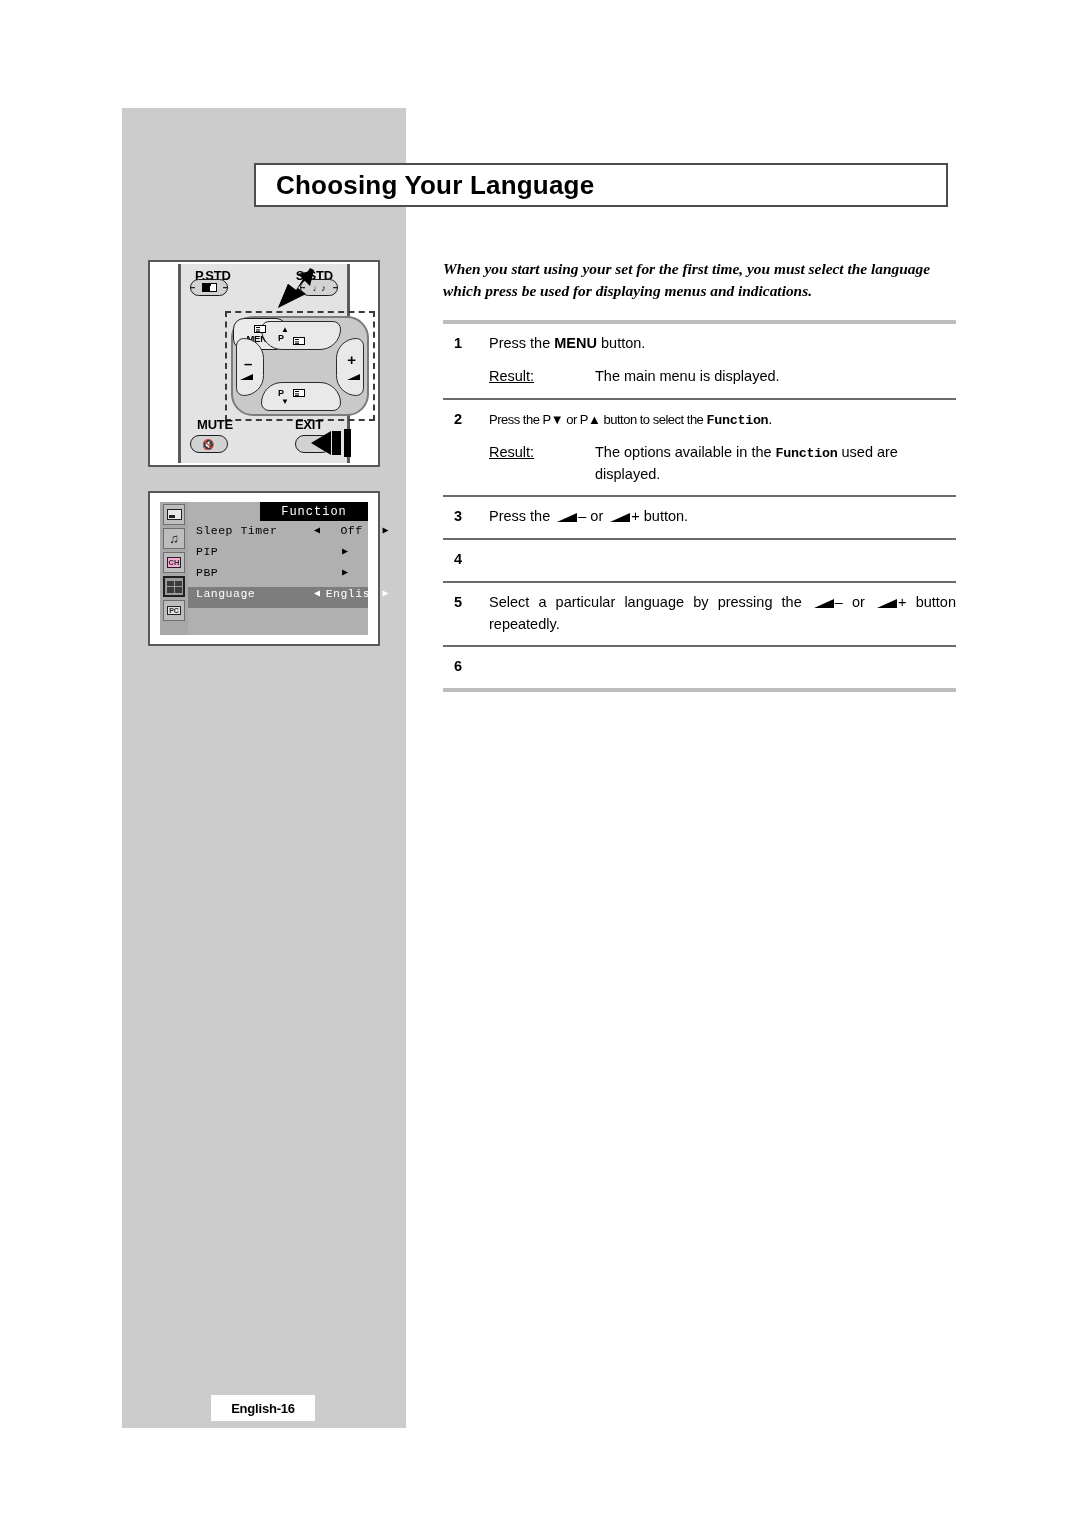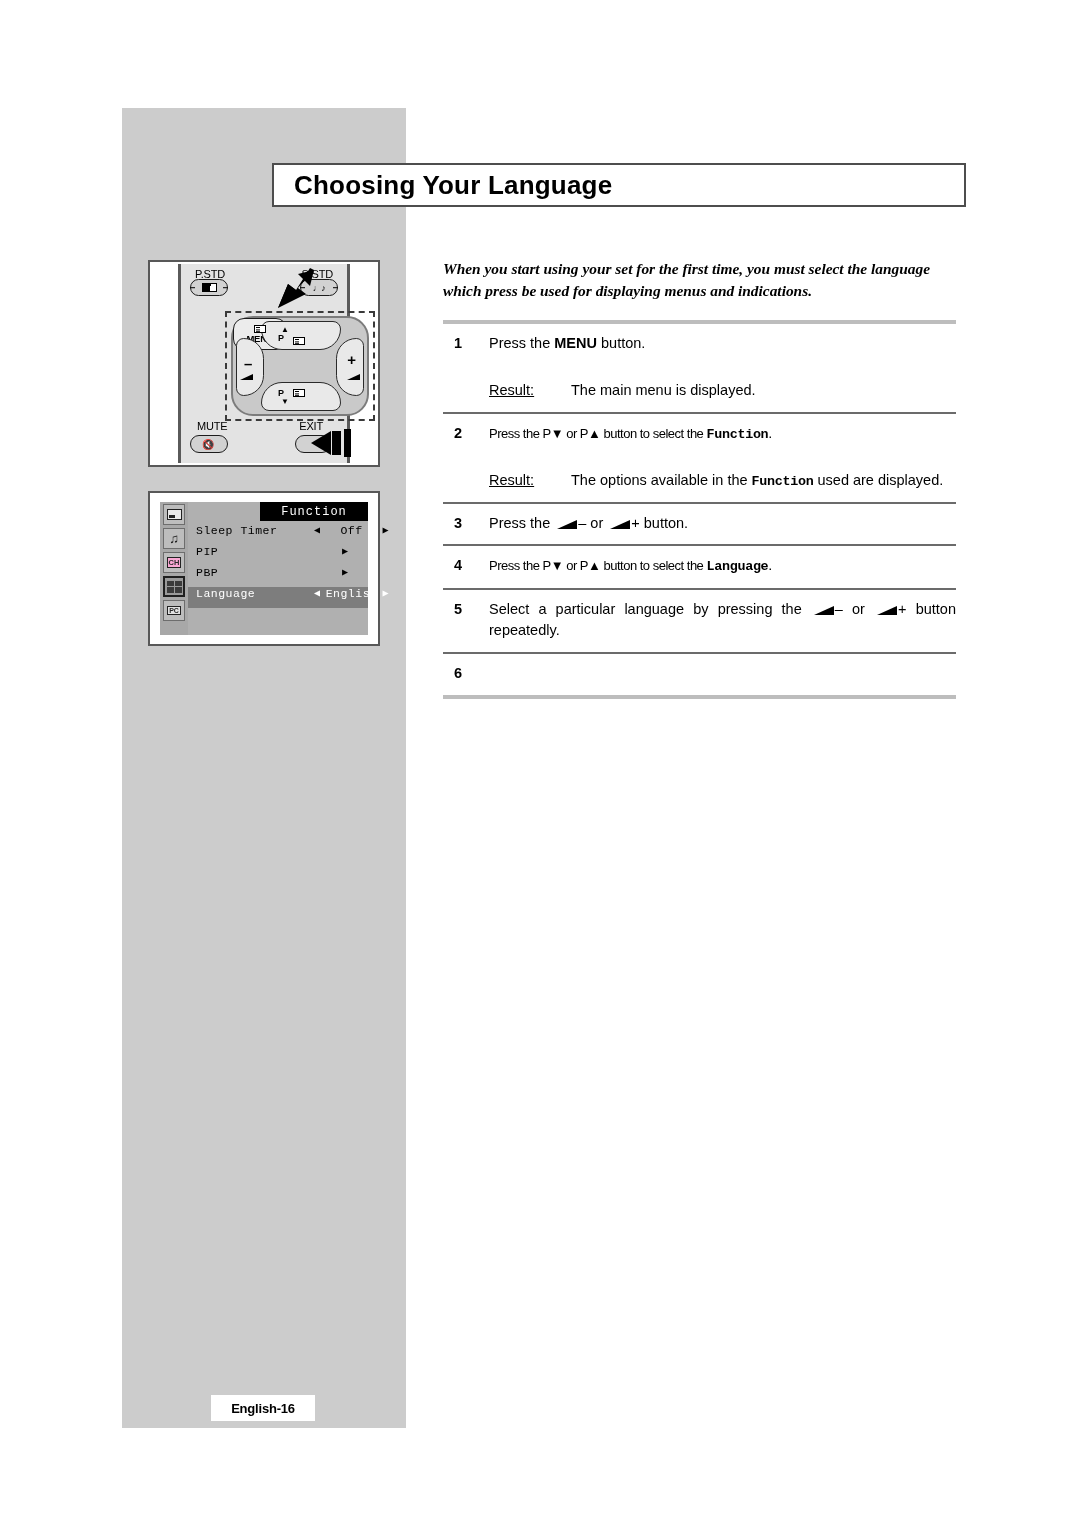--- a/index.html
+++ b/index.html
@@ -21,21 +21,21 @@
     left: 122px;
     top: 108px;
     width: 284px;
     height: 1320px;
     background: #cccccc;
   }
 
   
   .title-box {
     position: absolute;
-    left: 272px;
+    left: 254px;
     top: 163px;
     width: 694px;
     height: 44px;
     background: #ffffff;
     border: 2px solid #4d4d4d;
     box-sizing: border-box;
     display: flex;
     align-items: center;
   }
   .title-text {
@@ -101,21 +101,22 @@
   }
   .step-main {
     white-space: normal;
   }
   .step-main.justify {
     text-align: justify;
     text-align-last: left;
   }
   .result-row {
     display: flex;
-    margin-top: 25px;
+    margin-top: 11px;
+    gap: 24px;
   }
   .result-label {
     flex: 0 0 82px;
     font-size: 14.5px;
     text-decoration: underline;
     color: #000;
   }
   .result-text {
     flex: 1 1 auto;
     font-size: 14.5px;
@@ -167,22 +168,22 @@
     top: 2px;
     width: 172px;
     height: 199px;
     background: #e3e3e3;
     border-left: 3px solid #5a5a5a;
     border-right: 3px solid #5a5a5a;
     box-sizing: border-box;
   }
   .lbl {
     position: absolute;
-    font-size: 11px;
-    font-weight: normal;
+    font-size: 13px;
+    font-weight: bold;
     color: #000;
     letter-spacing: -0.2px;
     white-space: nowrap;
   }
   .pill {
     position: absolute;
     background: #d2d2d2;
     border: 1.6px solid #1c1c1c;
     border-radius: 9px;
     box-sizing: border-box;
@@ -491,23 +492,20 @@
     <div class="step-num">3</div>
     <div class="step-body">
       <div class="step-main"><span>Press the </span><span class="wedge"></span><span>– or </span><span class="wedge"></span><span>+ button.</span></div>
     </div>
   </div>
 
   <div class="rule-thin"></div>
 
   <div class="step">
     <div class="step-num">4</div>
-    <div class="step-body">
-      <div class="step-main"><span class="updown">Press the P▼ or P▲ button to select the </span><span class="mono">Language</span><span>.</span></div>
-    </div>
   </div>
 
   <div class="rule-thin"></div>
 
   <div class="step">
     <div class="step-num">5</div>
     <div class="step-body">
       <div class="step-main justify"><span>Select a particular language by pressing the </span><span class="wedge"></span><span>– or </span><span class="wedge"></span><span>+ button repeatedly.</span></div>
     </div>
   </div>

